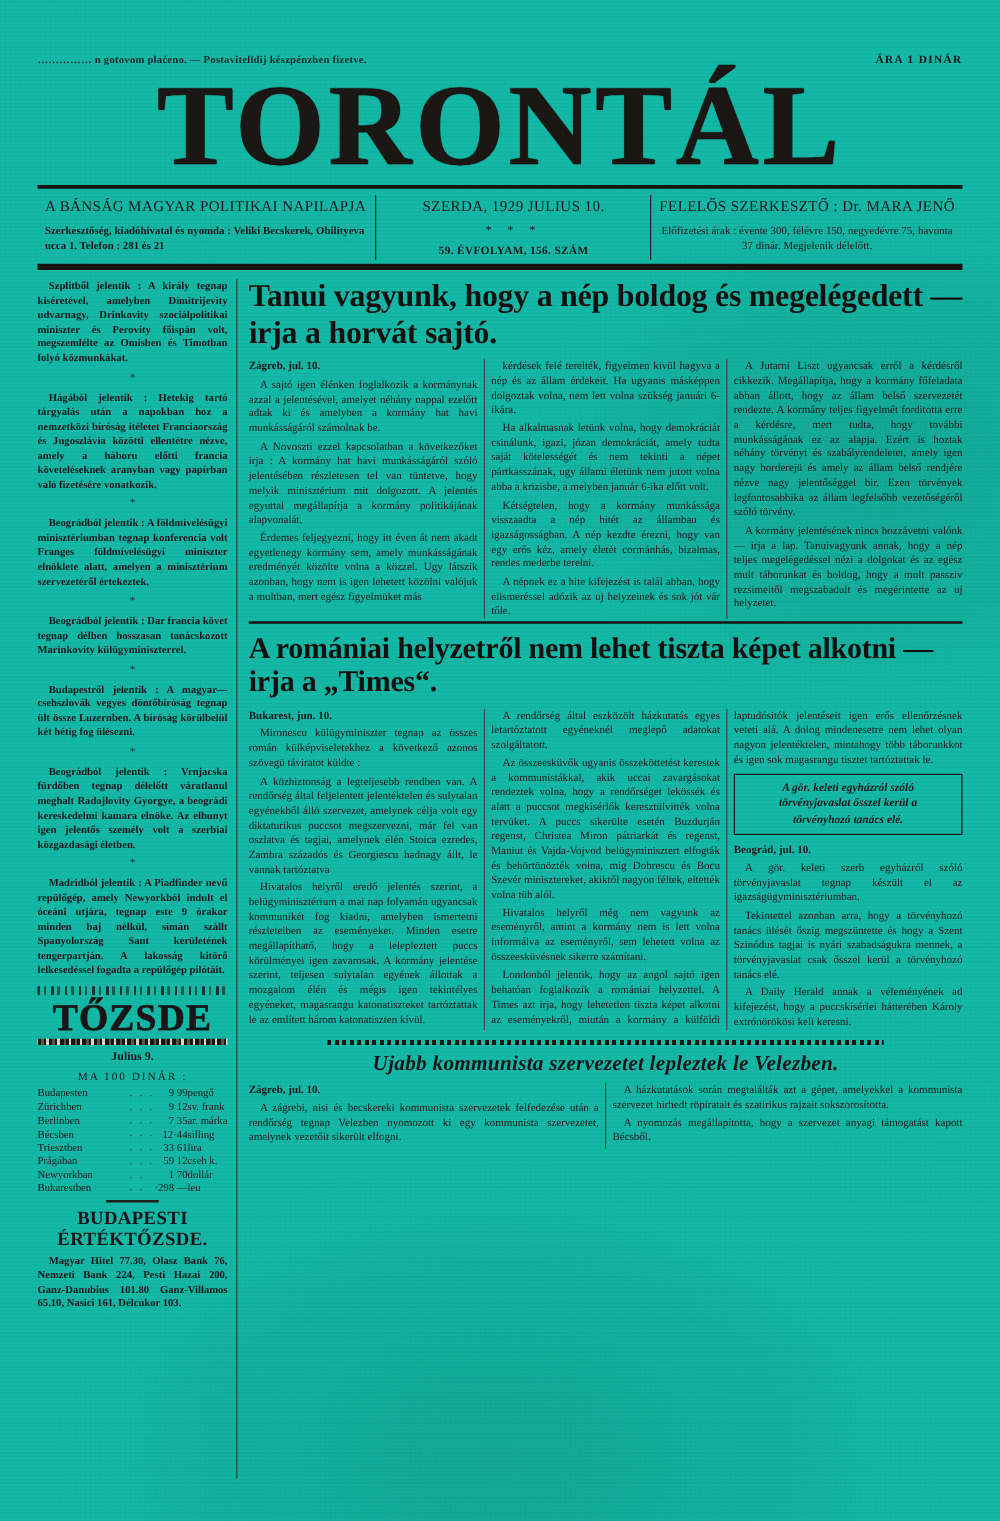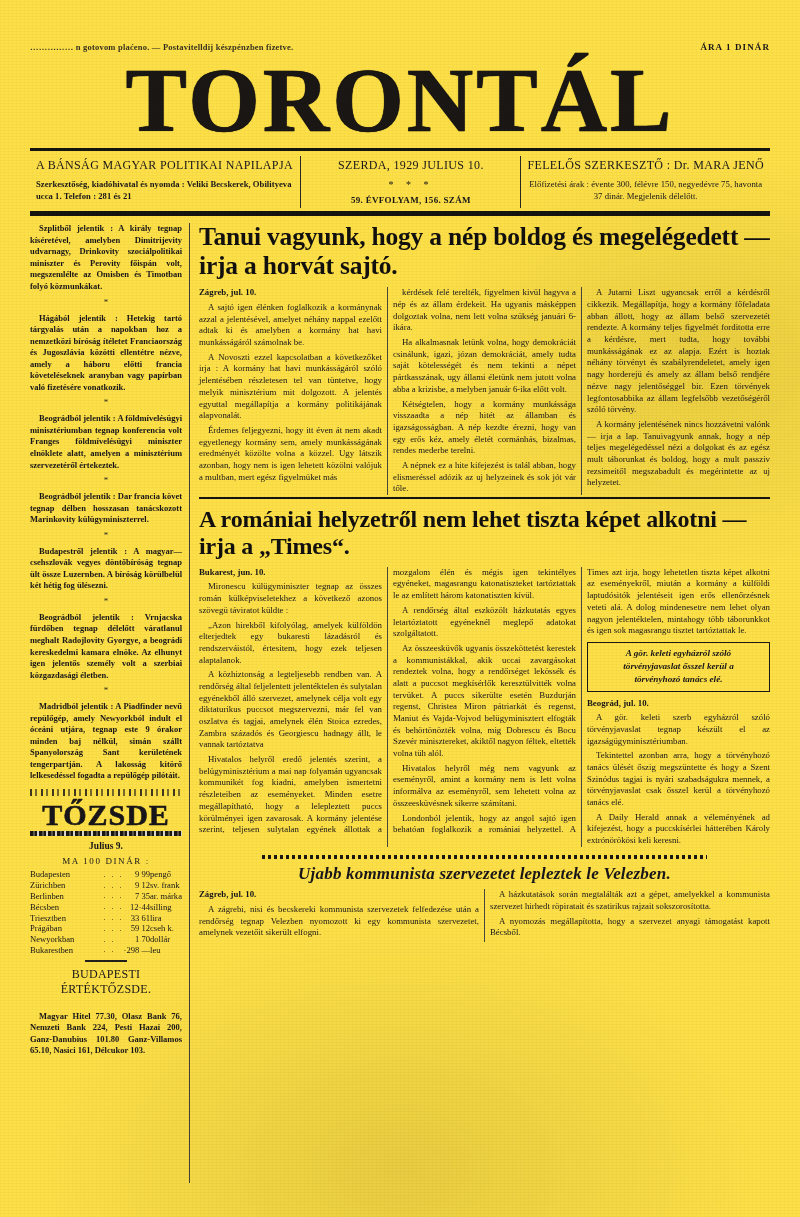--- a/index.html
+++ b/index.html
@@ -5,21 +5,21 @@
   html, body {
     margin: 0;
     padding: 0;
     background: #8a8a86;
   }
   .page {
     position: relative;
     width: 800px;
     height: 1217px;
     margin: 0 auto;
-    background: #fde047;
+    background: #14b8a6;
     overflow: hidden;
     font-family: "Liberation Serif", "DejaVu Serif", serif;
     color: #18161a;
   }
   
   .page::before {
     content: "";
     position: absolute;
     inset: 0;
     pointer-events: none;
@@ -207,21 +207,21 @@
   }
   .tz-date { text-align: center; font-weight: bold; font-size: 9.5px; margin: 2px 0 5px; }
   .tz-head { text-align: center; font-weight: normal; font-size: 9px; letter-spacing: 1.6px; margin-bottom: 3px; }
   table.rates { width: 100%; border-collapse: collapse; font-size: 8.6px; font-weight: normal;}
   table.rates td { padding: .4px 0; white-space: nowrap; }
   .rt-city { width: 52%; }
   .rt-dots { color: #2b2824; letter-spacing: 2px; font-size: 8px; padding-right: 2px;}
   .rt-val { text-align: right; padding-right: 3px; }
   .rt-cur { text-align: left; }
   .tz-rule { width: 42px; height: 1.5px; background: #22201b; margin: 5px auto 5px; }
-  .tz-sub { text-align: center; font-weight: normal; font-size: 12px; letter-spacing: .3px; margin-bottom: 14px; }
+  .tz-sub { text-align: center; font-weight: bold; font-size: 15px; letter-spacing: .3px; margin-bottom: 2px; }
   .tz-body { font-size: 8.5px; font-weight: bold; line-height: 1.35; text-align: justify; text-indent: 9px; }
 
   
   .boxed {
     border: 1.6px solid #1d1a16;
     padding: 4px 19px 5px;
     margin: 5px 0 6px;
     text-align: center;
     font-style: italic;
     font-weight: bold;
@@ -382,21 +382,20 @@
           </div>
         </div>
 
         <div class="hl-rule-bot"></div>
 
         <div>
           <div class="headline h2">A romániai helyzetről nem lehet tiszta képet alkotni — irja a „Times“.</div>
           <div class="cols3">
             <p class="nbi"><span class="dateline">Bukarest, jun. 10.</span></p>
             <p>Mironescu külügyminiszter tegnap az összes román külképviseletekhez a következő azonos szövegü táviratot küldte :</p>
-            <p>„Azon hirekből kifolyólag, amelyek külföldön elterjedtek egy bukaresti lázadásról és rendszerváistól, értesitem, hogy ezek teljesen alaptalanok.</p>
             <p>A közhiztonság a legteljesebb rendben van. A rendőrség által feljelentett jelentéktelen és sulytalan egyénekből álló szervezet, amelynek célja volt egy diktaturikus puccsot megszervezni, már fel van oszlatva és tagjai, amelynek élén Stoica ezredes, Zambra századós és Georgiescu hadnagy állt, le vannak tartóztatva</p>
             <p>Hivatalos helyről eredő jelentés szerint, a belügyminisztérium a mai nap folyamán ugyancsak kommunikét fog kiadni, amelyben ismertetni részleteiben az eseményeket. Minden esetre megállapítható, hogy a lelepleztett puccs körülményei igen zavarosak. A kormány jelentése szerint, teljesen sulytalan egyének állottak a mozgalom élén és mégis igen tekintélyes egyéneket, magasrangu katonatiszteket tartóztattak le az említett három katonatiszten kívül.</p>
             <p>A rendőrség által eszközölt házkutatás egyes letartóztatott egyéneknél meglepő adatokat szolgáltatott.</p>
             <p></p>
             <p>Az összeesküvők ugyanis összeköttetést kerestek a kommunistákkal, akik uccai zavargásokat rendeztek volna, hogy a rendőrséget lekössék és alatt a puccsot megkísérlők keresztülvitték volna tervüket. A puccs sikerülte esetén Buzdurján regenst, Christea Miron pátriarkát és regenst, Maniut és Vajda-Vojvod belügyminisztert elfogták és behörtönözték volna, mig Dobrescu és Bocu Szevér minisztereket, akiktől nagyon féltek, eltették volna tüh alól.</p>
             <p>Hivatalos helyről még nem vagyunk az eseményről, amint a kormány nem is lett volna informálva az eseményről, sem lehetett volna az összeesküvésnek sikerre számítani.</p>
             <p>Londonból jelentik, hogy az angol sajtó igen behatóan foglalkozik a romániai helyzettel. A Times azt irja, hogy lehetetlen tiszta képet alkotni az eseményekről, miután a kormány a külföldi laptudósitók jelentéseit igen erős ellenőrzésnek veteti alá. A dolog mindenesetre nem lehet olyan nagyon jelentéktelen, mintahogy több táborunkkot és igen sok magasrangu tisztet tartóztattak le.</p>
 
             <div class="boxed">A gör. keleti egyházról szóló törvényjavaslat ősszel kerül a törvényhozó tanács elé.</div>
             <p class="nbi"><span class="dateline">Beográd, jul. 10.</span></p>

